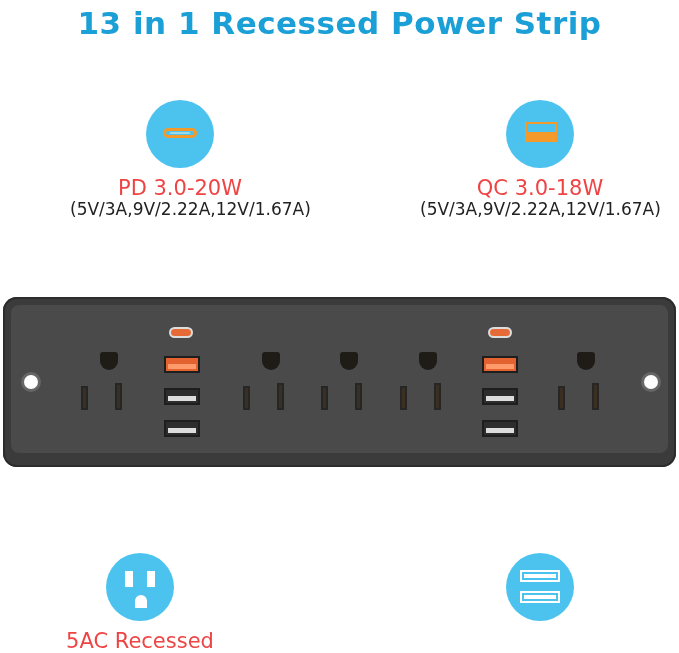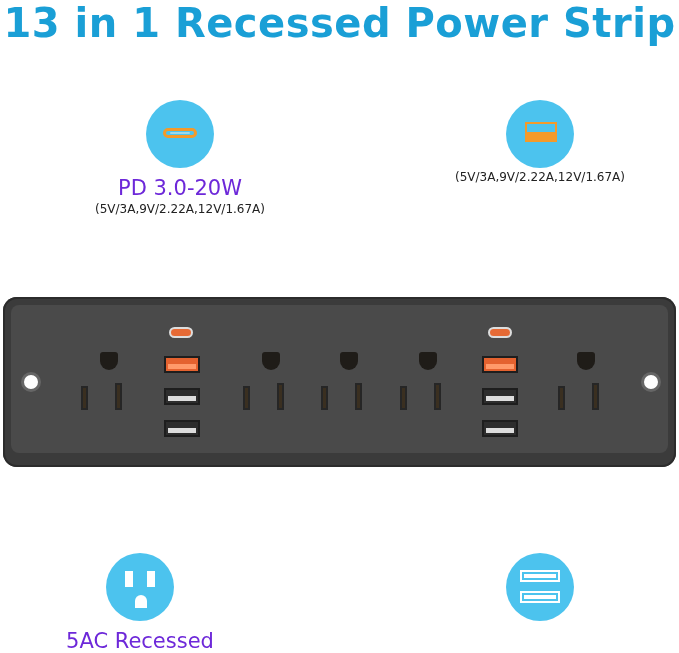--- a/index.html
+++ b/index.html
@@ -1,21 +1,21 @@
 <!DOCTYPE html>
 <html><head>
 <meta charset="utf-8">
 <style>
   html, body { margin:0; padding:0; background:#fff; }
   body { width:679px; height:653px; position:relative; overflow:hidden; font-family:"DejaVu Sans","Liberation Sans",sans-serif; color:#222; }
-  .title { position:absolute; left:0; top:0; width:679px; text-align:center; font-family:"DejaVu Sans","Liberation Sans",sans-serif; font-weight:bold; font-size:40px; color:#1a9fd6; letter-spacing:0.5px; line-height:46px; }
+  .title { position:absolute; left:0; top:0; width:679px; text-align:center; font-family:"DejaVu Sans","Liberation Sans",sans-serif; font-weight:bold; font-size:31px; color:#1a9fd6; letter-spacing:0.5px; line-height:46px; }
   .feature { position:absolute; text-align:center; }
   .circle { width:68px; height:68px; border-radius:50%; background:#4cc3ee; margin:0 auto; position:relative; }
-  .f-label { font-size:21px; color:#6d28d9; margin-top:8px; white-space:nowrap; line-height:24px; }
-  .f-sub { font-size:12px; color:#222; white-space:nowrap; line-height:18px; }
+  .f-label { font-size:21px; color:#ef4444; margin-top:8px; white-space:nowrap; line-height:24px; }
+  .f-sub { font-size:17px; color:#222; white-space:nowrap; line-height:18px; }
   
   .usbc { position:absolute; left:17px; top:28px; width:34px; height:10px; border:3px solid #f39a2a; border-radius:7px; box-sizing:border-box; background:#4cc3ee; }
   .usbc::after { content:""; position:absolute; left:4px; top:1px; right:4px; bottom:1px; background:#9ed8e9; border-radius:2px; }
   
   .usba-ic { position:absolute; left:19px; top:22px; width:32px; height:20px; border:2px solid #f39a2a; box-sizing:border-box; }
   .usba-ic::after { content:""; position:absolute; left:0; right:0; bottom:0; height:8px; background:#f39a2a; }
   
   .outlet-ic .slot { position:absolute; width:8px; height:16px; background:#fff; top:18px; }
   .outlet-ic .gnd { position:absolute; left:29px; top:42px; width:12px; height:13px; background:#fff; border-radius:6px 6px 0 0; }
   
@@ -47,20 +47,21 @@
       <div class="usbc"></div>
     </div>
   <div class="f-label">PD 3.0-20W</div>
   <div class="f-sub">(5V/3A,9V/2.22A,12V/1.67A)</div>
 </div>
 
 <div class="feature" style="left:420px; top:100px; width:240px;">
   <div class="circle">
       <div class="usba-ic"></div>
     </div>
+  <div class="f-label">QC 3.0-18W</div>
   <div class="f-sub">(5V/3A,9V/2.22A,12V/1.67A)</div>
 </div>
 
 <div class="strip">
   <div class="strip-face"></div>
   <div class="hole" style="left:18px;"></div>
   <div class="hole" style="left:638px;"></div>
 
   <div class="ac" style="left:78px;">
       <div class="g"></div>

